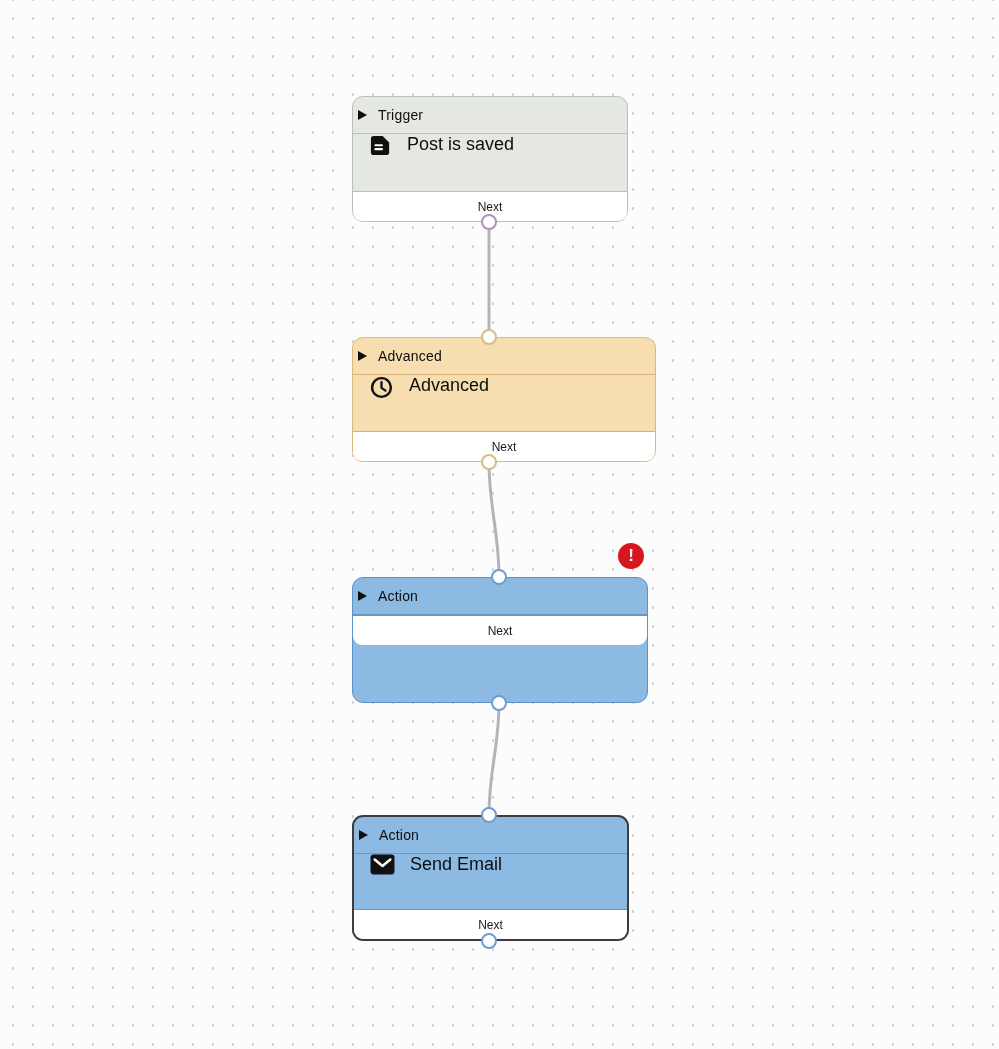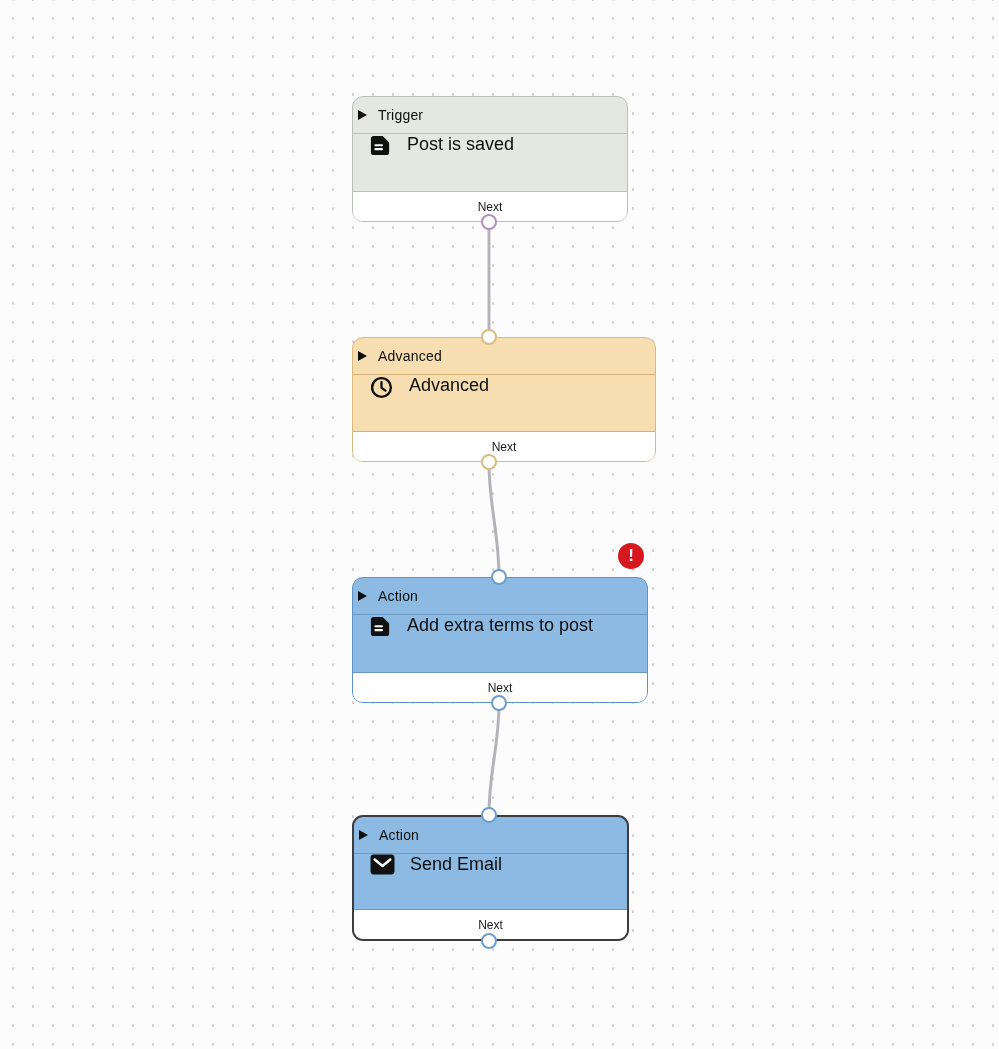--- a/index.html
+++ b/index.html
@@ -155,30 +155,20 @@
   <div class="ft">
     <span>Next</span>
   </div>
 </div>
 
 <div class="node" id="node-action-1">
   <div class="hdr">
     <span class="tri"></span>
     <span>Action</span>
   </div>
-  <div class="bd">
-    <span class="bicon">
-      <svg width="23" height="23" viewBox="0 0 24 24">
-        <path d="M5 2 h9.2 L21 8.8 V19 a3 3 0 0 1 -3 3 H5 a3 3 0 0 1 -3 -3 V5 a3 3 0 0 1 3 -3 z" fill="#111"></path>
-        <rect x="5.6" y="10.6" width="9" height="2.3" rx="1.1" fill="#fff"></rect>
-        <rect x="5.6" y="14.6" width="9" height="2.3" rx="1.1" fill="#fff"></rect>
-      </svg>
-    </span>
-    <span>Add extra terms to post</span>
-  </div>
   <div class="ft">
     <span>Next</span>
   </div>
 </div>
 
 <div class="node selected" id="node-action-2">
   <div class="hdr">
     <span class="tri"></span>
     <span>Action</span>
   </div>

